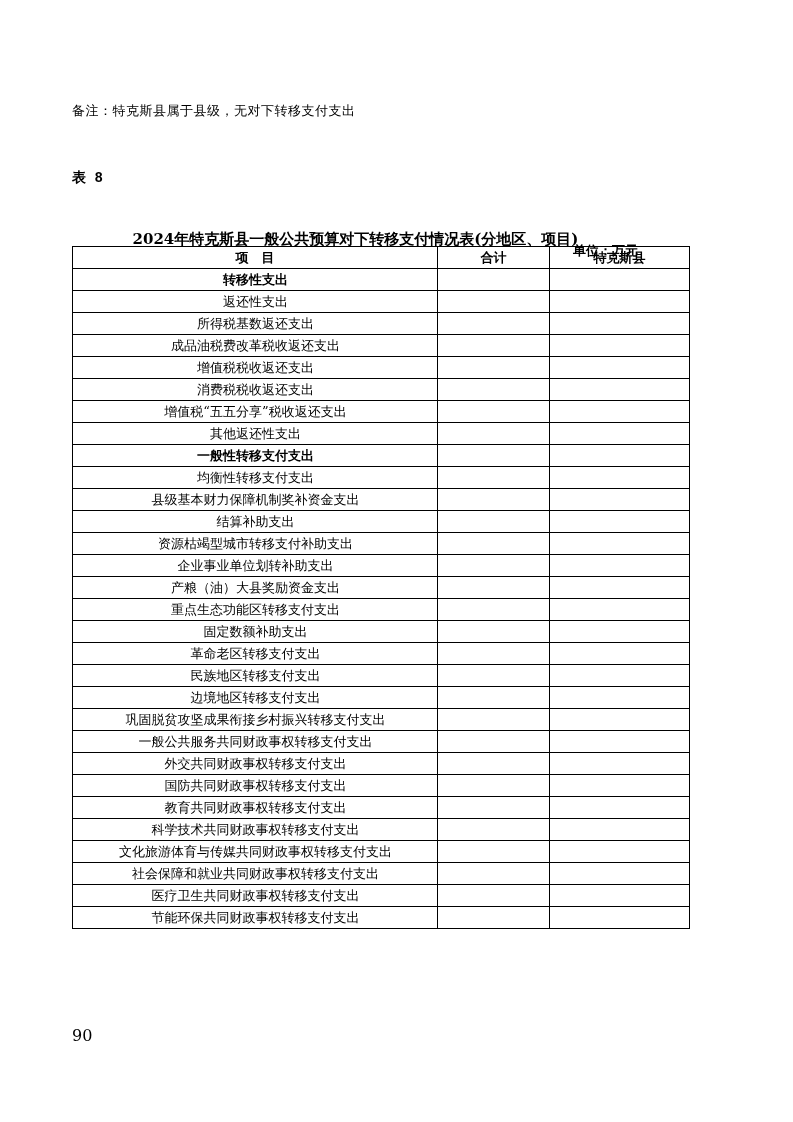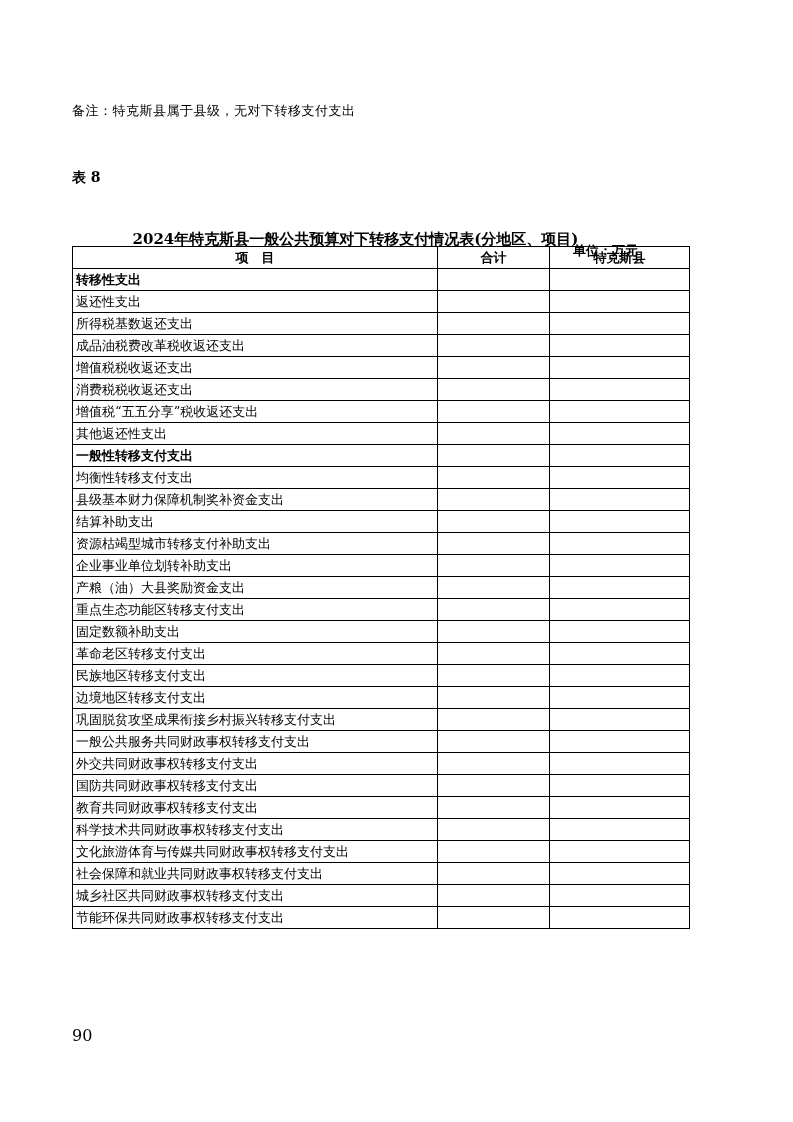--- a/index.html
+++ b/index.html
@@ -22,20 +22,21 @@
     top: 102px;
     font-size: 13px;
     letter-spacing: 0.5px;
   }
   .table-label {
     position: absolute;
     left: 72px;
     top: 169px;
     font-size: 14px;
     font-weight: bold;
+    font-family: Liberation Mono, monospace;
   }
   .doc-title {
     position: absolute;
     left: 0;
     width: 100%;
     top: 199px;
     text-align: center;
     font-size: 15px;
     font-weight: bold;
     margin-top: 31px;
@@ -63,21 +64,21 @@
     padding: 0 2px;
     overflow: hidden;
     white-space: nowrap;
     line-height: 21px;
   }
   .budget-table th {
     font-weight: bold;
     text-align: center;
   }
   .budget-table td.label-col {
-    text-align: left;
+    text-align: center;
     padding-left: 3px;
   }
   .budget-table td.value-col {
     text-align: right;
   }
   .budget-table td.bold {
     font-weight: bold;
   }
   .page-number {
     position: absolute;
@@ -247,21 +248,21 @@
           <td class="label-col">文化旅游体育与传媒共同财政事权转移支付支出</td>
           <td class="value-col"></td>
           <td class="value-col"></td>
         </tr>
         <tr>
           <td class="label-col">社会保障和就业共同财政事权转移支付支出</td>
           <td class="value-col"></td>
           <td class="value-col"></td>
         </tr>
         <tr>
-          <td class="label-col">城乡社区共同财政事权转移支付支出</td>
+          <td class="label-col">医疗卫生共同财政事权转移支付支出</td>
           <td class="value-col"></td>
           <td class="value-col"></td>
         </tr>
         <tr>
           <td class="label-col">节能环保共同财政事权转移支付支出</td>
           <td class="value-col"></td>
           <td class="value-col"></td>
         </tr>
       </tbody>
   </table>

